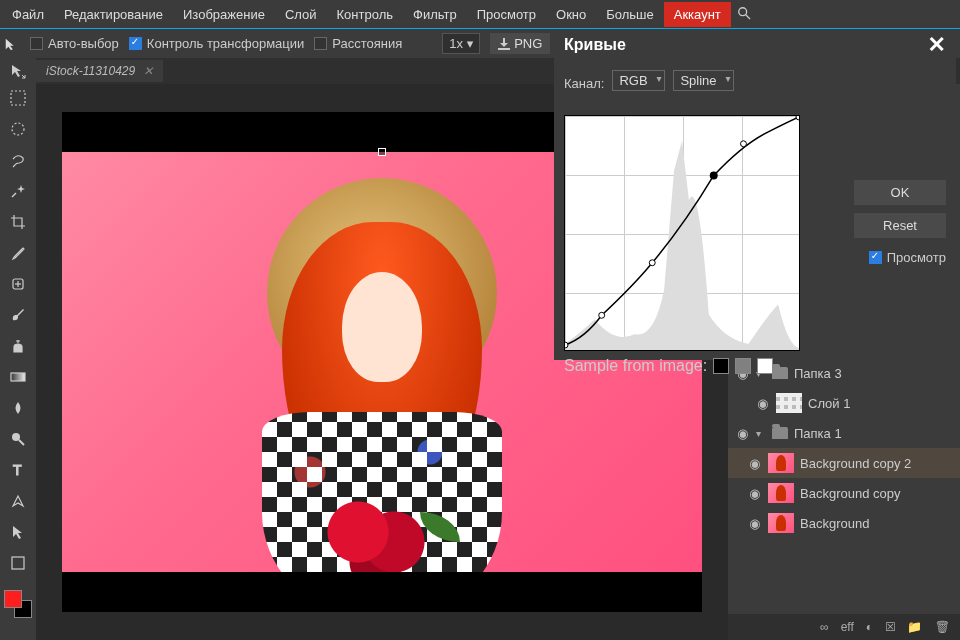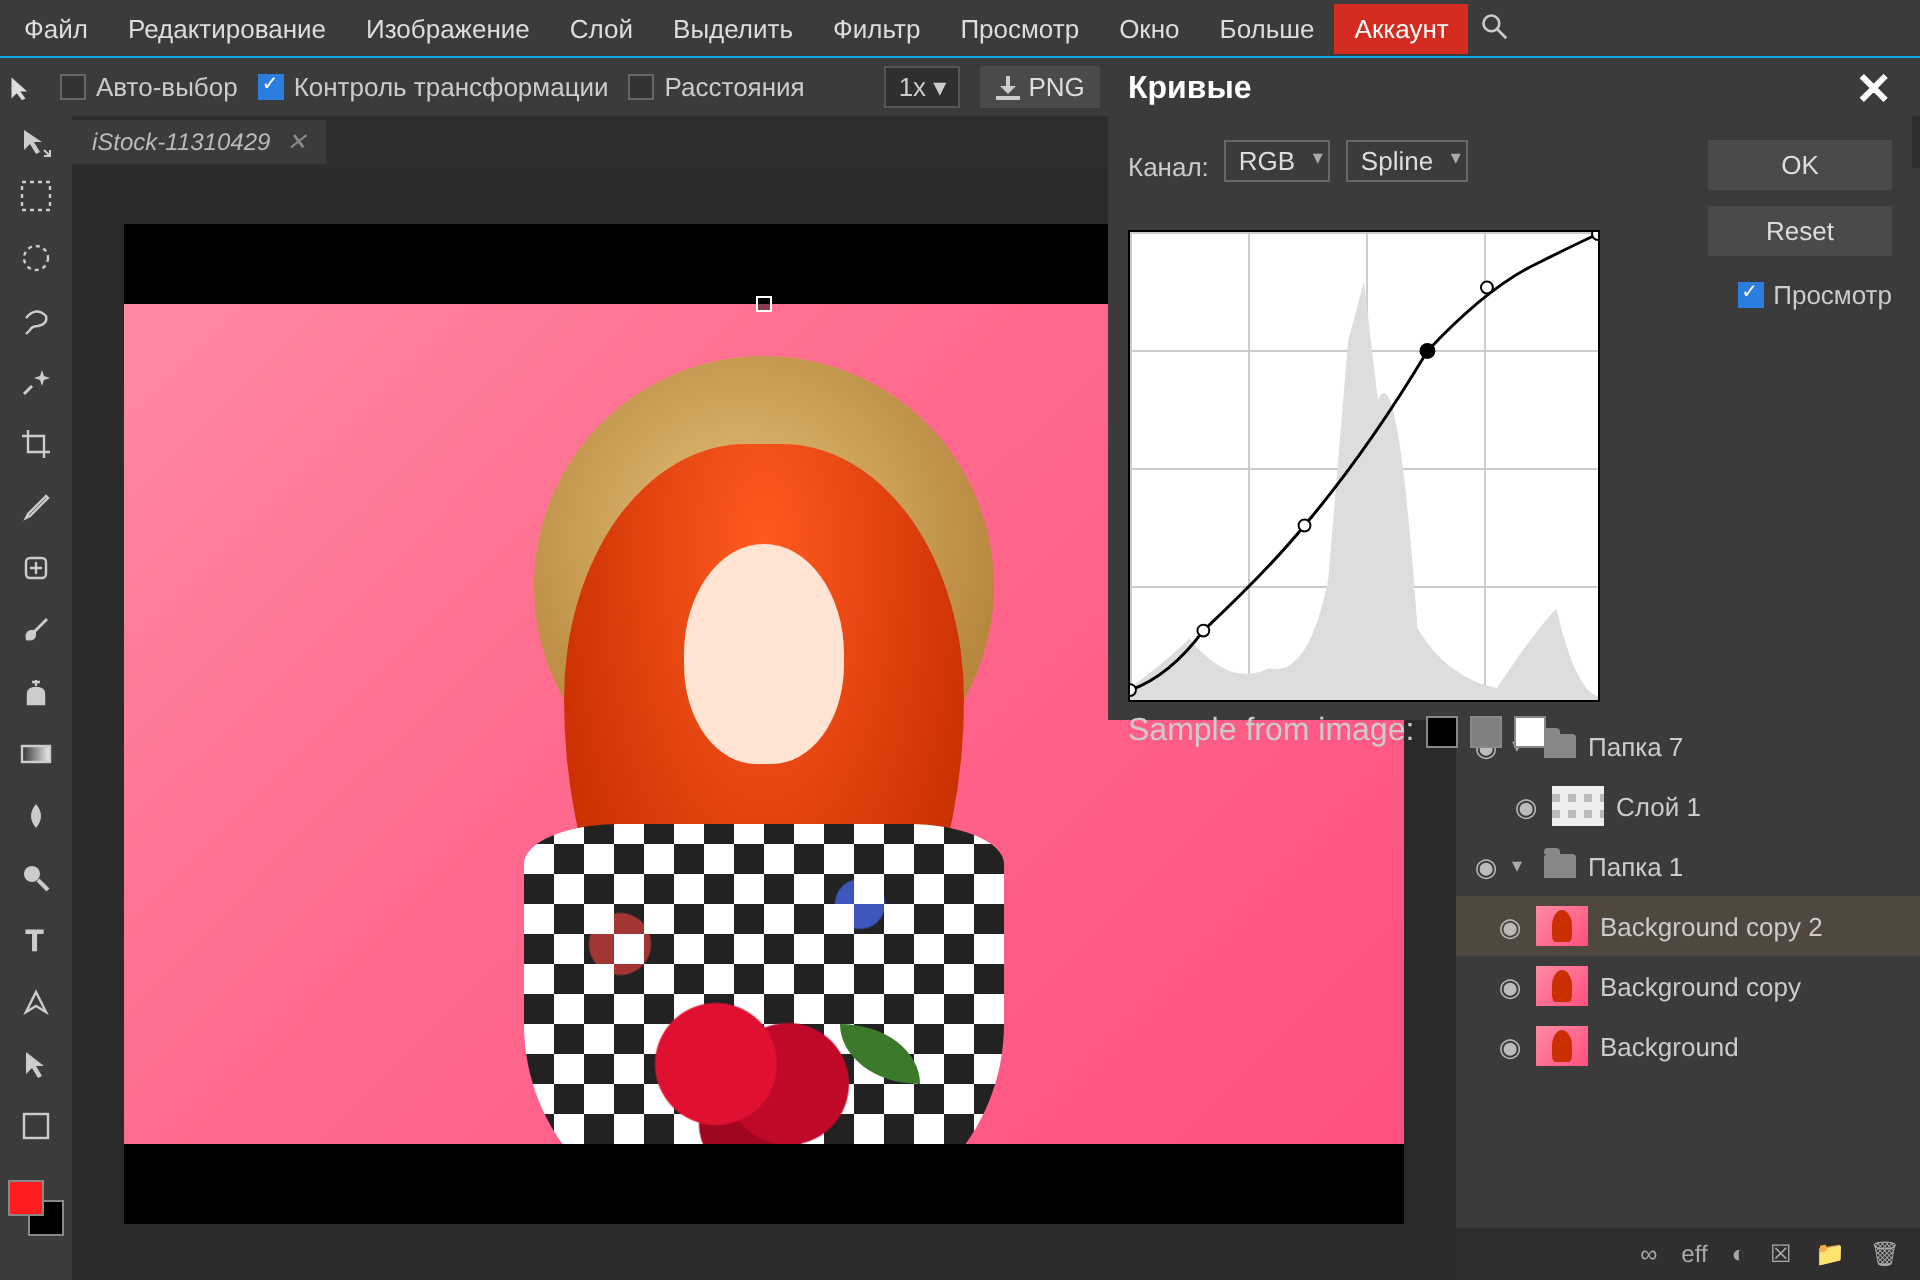--- a/index.html
+++ b/index.html
@@ -91,34 +91,34 @@
 .curves .left { flex: 1; }
 .curves .chrow { display: flex; align-items: flex-end; gap: 8px; font-size: 13px; color: #ccc; margin-bottom: 24px; }
 .curves select { background: #3b3b3b; color: #ddd; border: 1px solid #666; padding: 2px 16px 2px 6px; font-size: 13px; appearance: none; }
 .selwrap { position: relative; display: inline-block; }
 .selwrap::after { content: "▾"; position: absolute; right: 4px; top: 3px; font-size: 10px; color: #aaa; pointer-events: none; }
 .graph { width: 236px; height: 236px; background: #fff; border: 1px solid #000; position: relative; }
 .graph .grid { position: absolute; inset: 0; background-image: linear-gradient(#ccc 1px,transparent 1px),linear-gradient(90deg,#ccc 1px,transparent 1px); background-size: 59px 59px; }
 .graph svg { position: absolute; inset: 0; }
 .sample { display: flex; align-items: center; gap: 6px; font-size: 16px; color: #ccc; margin-top: 6px; }
 .sample .box { width: 16px; height: 16px; border: 1px solid #888; }
-.curves .right { width: 92px; display: flex; flex-direction: column; gap: 8px; }
+.curves .right { width: 92px; display: flex; flex-direction: column; gap: 8px; justify-content: center; }
 .btn { background: #4a4a4a; border: none; color: #ddd; padding: 5px 0; font-size: 13px; cursor: pointer; }
 .prev { display: flex; align-items: center; gap: 5px; font-size: 13px; color: #ccc; margin-top: 4px; justify-content: flex-end; }
 
 </style>
 </head>
 <body>
 
 <div class="menubar">
   <div class="item">Файл</div>
   <div class="item">Редактирование</div>
   <div class="item">Изображение</div>
   <div class="item">Слой</div>
-  <div class="item">Выделить</div>
+  <div class="item">Контроль</div>
   <div class="item">Фильтр</div>
   <div class="item">Просмотр</div>
   <div class="item">Окно</div>
   <div class="item">Больше</div>
   <div class="item accent">Аккаунт</div>
   <div class="search-ic">
     <svg width="14" height="14" viewBox="0 0 16 16">
         <circle cx="6.5" cy="6.5" r="4.5" fill="none" stroke="#ccc" stroke-width="1.5"></circle>
         <line x1="10" y1="10" x2="15" y2="15" stroke="#ccc" stroke-width="1.5"></line>
       </svg>
@@ -285,21 +285,21 @@
     <div class="handle t"></div>
     <div class="handle m"></div>
   </div>
 </div>
 
 <div class="layers">
   <div class="lrow">
     <span class="eye">◉</span>
     <span class="tri">▾</span>
     <span class="folder"></span>
-    <span>Папка 7</span>
+    <span>Папка 3</span>
   </div>
   <div class="lrow indent">
     <span class="eye">◉</span>
     <span class="thumb chk"></span>
     <span>Слой 1</span>
   </div>
   <div class="lrow">
     <span class="eye">◉</span>
     <span class="tri">▾</span>
     <span class="folder"></span>

